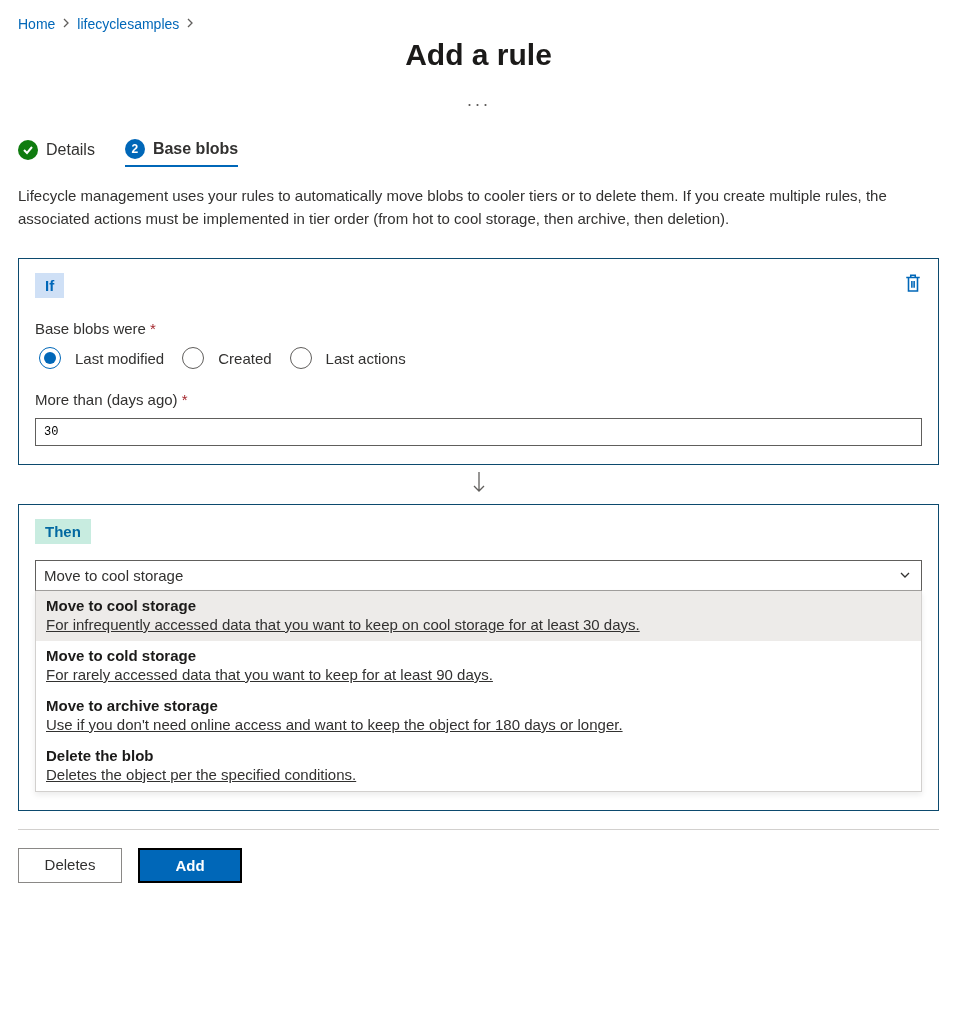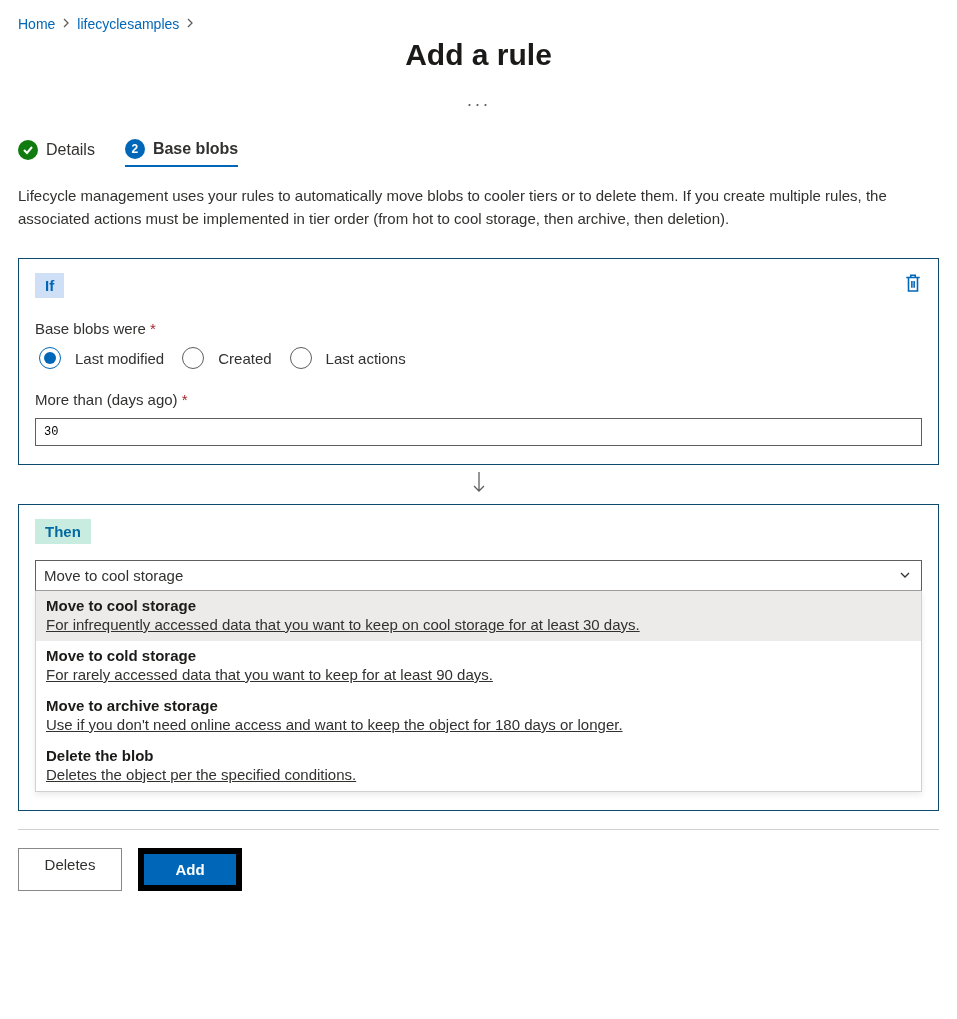--- a/index.html
+++ b/index.html
@@ -50,21 +50,21 @@
   .combo-caret { position:absolute; right:10px; top:8px; pointer-events:none; }
   .combo-list { border:1px solid #d2d0ce; border-top:none; box-shadow:0 3px 6px rgba(0,0,0,0.08); }
   .opt { padding:6px 10px 8px; cursor:pointer; }
   .opt.sel { background:#edebe9; }
   .opt .o-title { font-weight:700; font-size:15px; color:#1b1a19; }
   .opt .o-desc { font-size:15px; color:#323130; margin-top:2px;text-decoration:underline; }
   
   .footer { border-top:1px solid #d2d0ce; margin-top:18px; padding-top:18px; display:flex; gap:16px; }
   .btn { min-width:104px; text-align:center; padding:7px 14px; font-size:15px; cursor:pointer; }
   .btn.secondary { background:#fff; border:1px solid #8a8886; color:#323130; }
-  .btn.primary   { background:#0067b8; border:6px solid #000000; color:#fff; font-weight:600; }
+  .btn.primary   { background:#0067b8; border:2px solid #000000; color:#fff; font-weight:600; }
 </style>
 </head>
 <body>
 
 <div class="page">
 
   <div class="crumbs">
     <span class="crumb-link">Home</span>
     <span class="crumb-sep">
       <svg width="10" height="10" viewBox="0 0 10 10">

